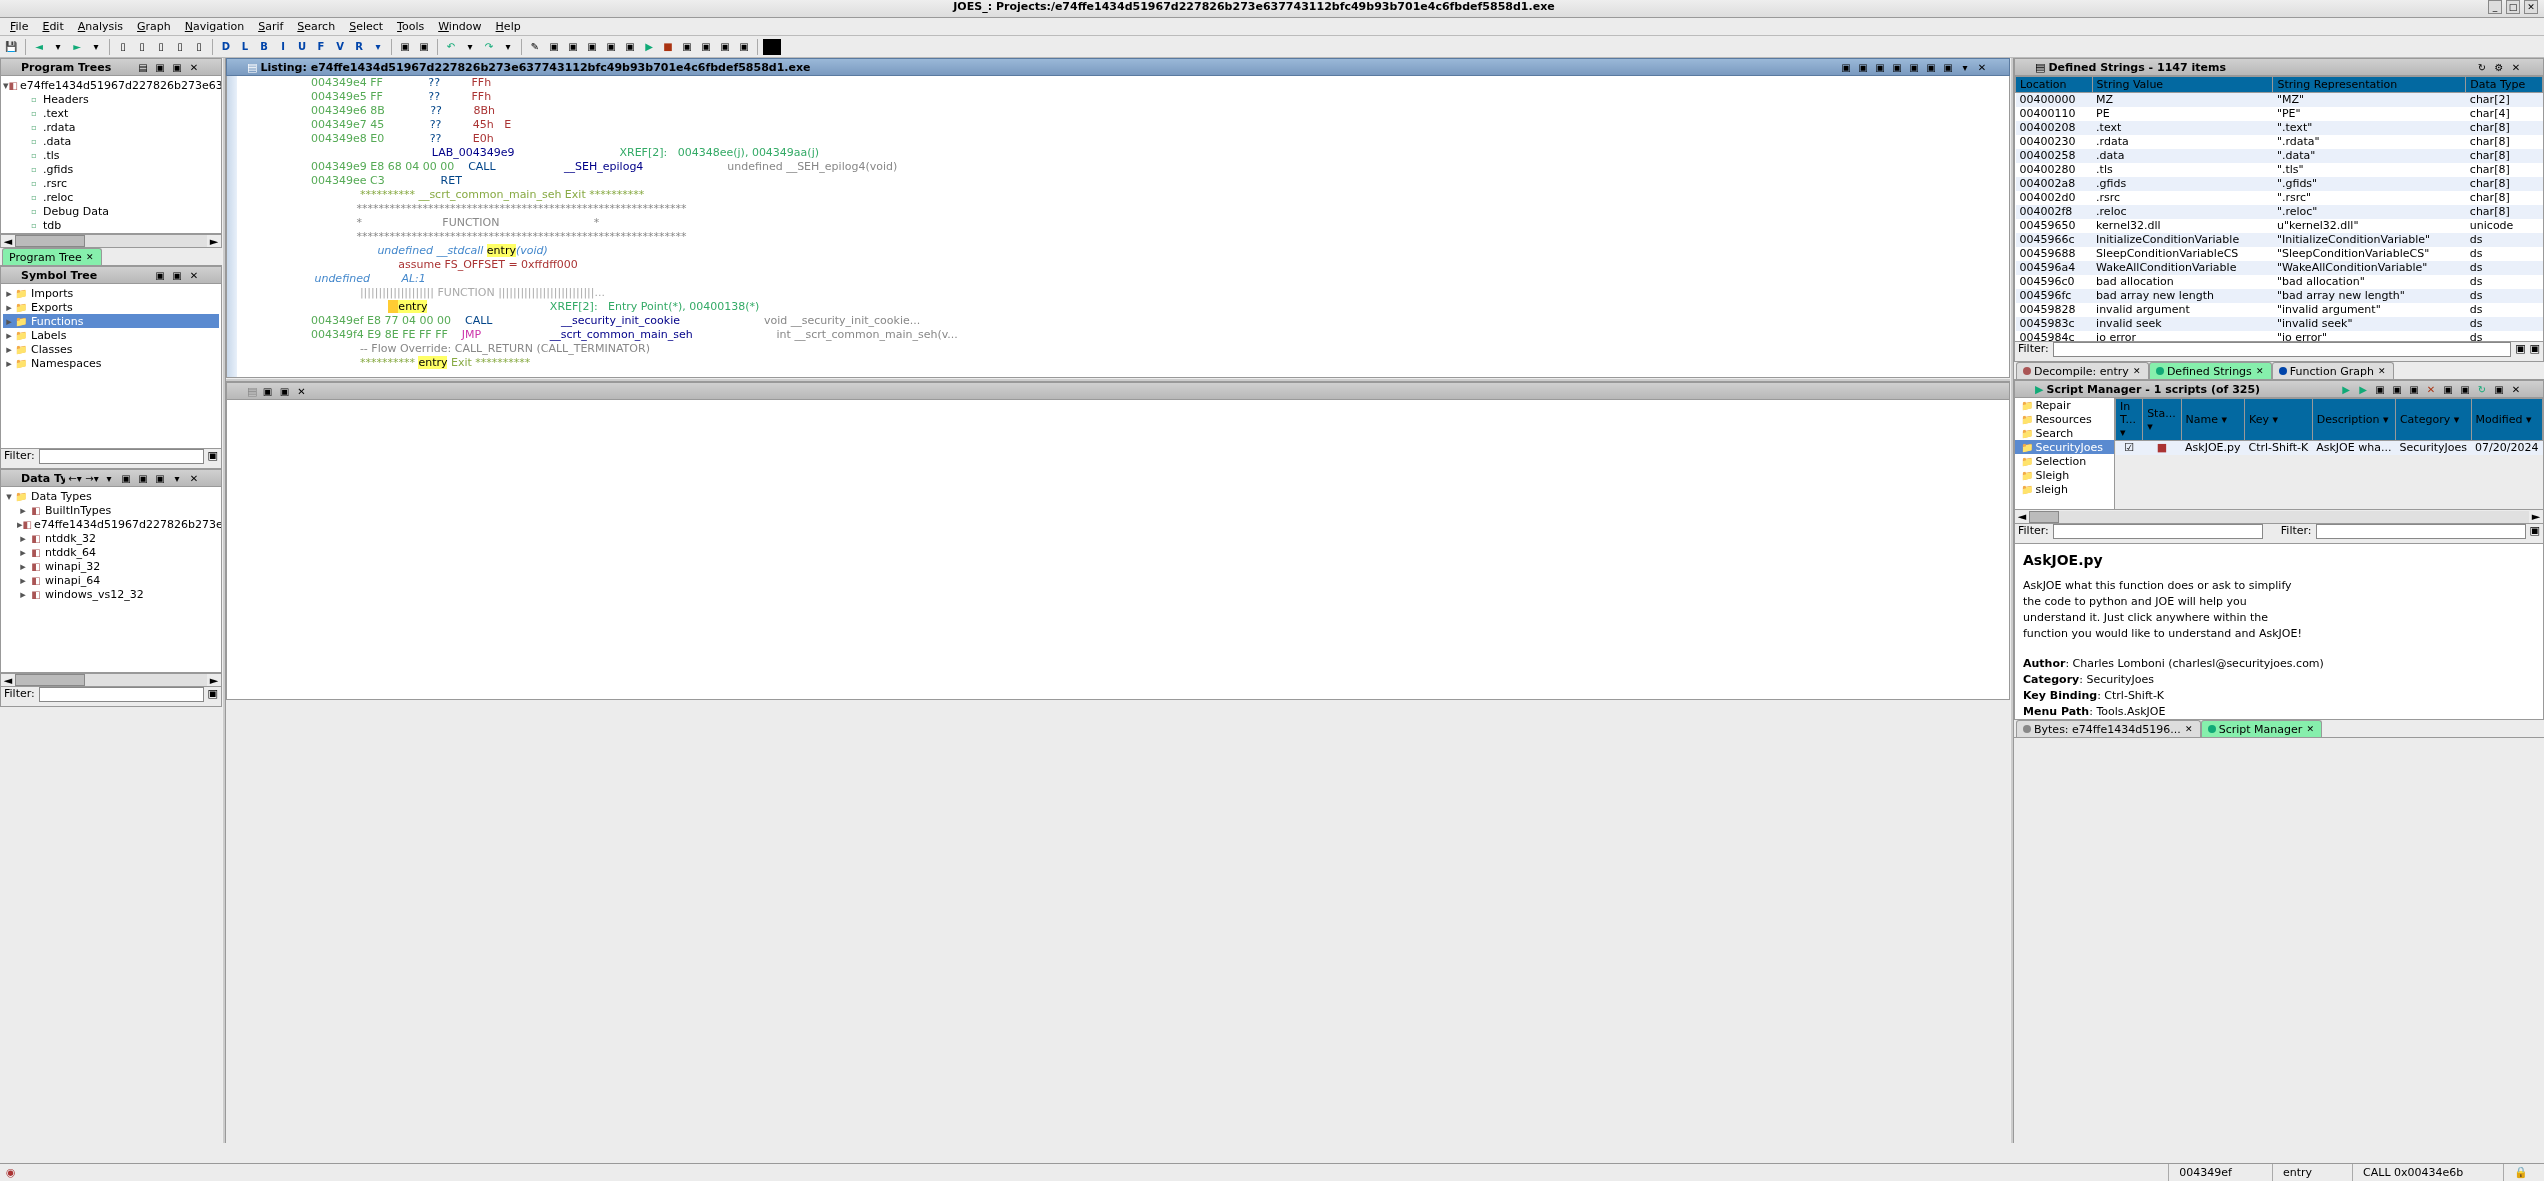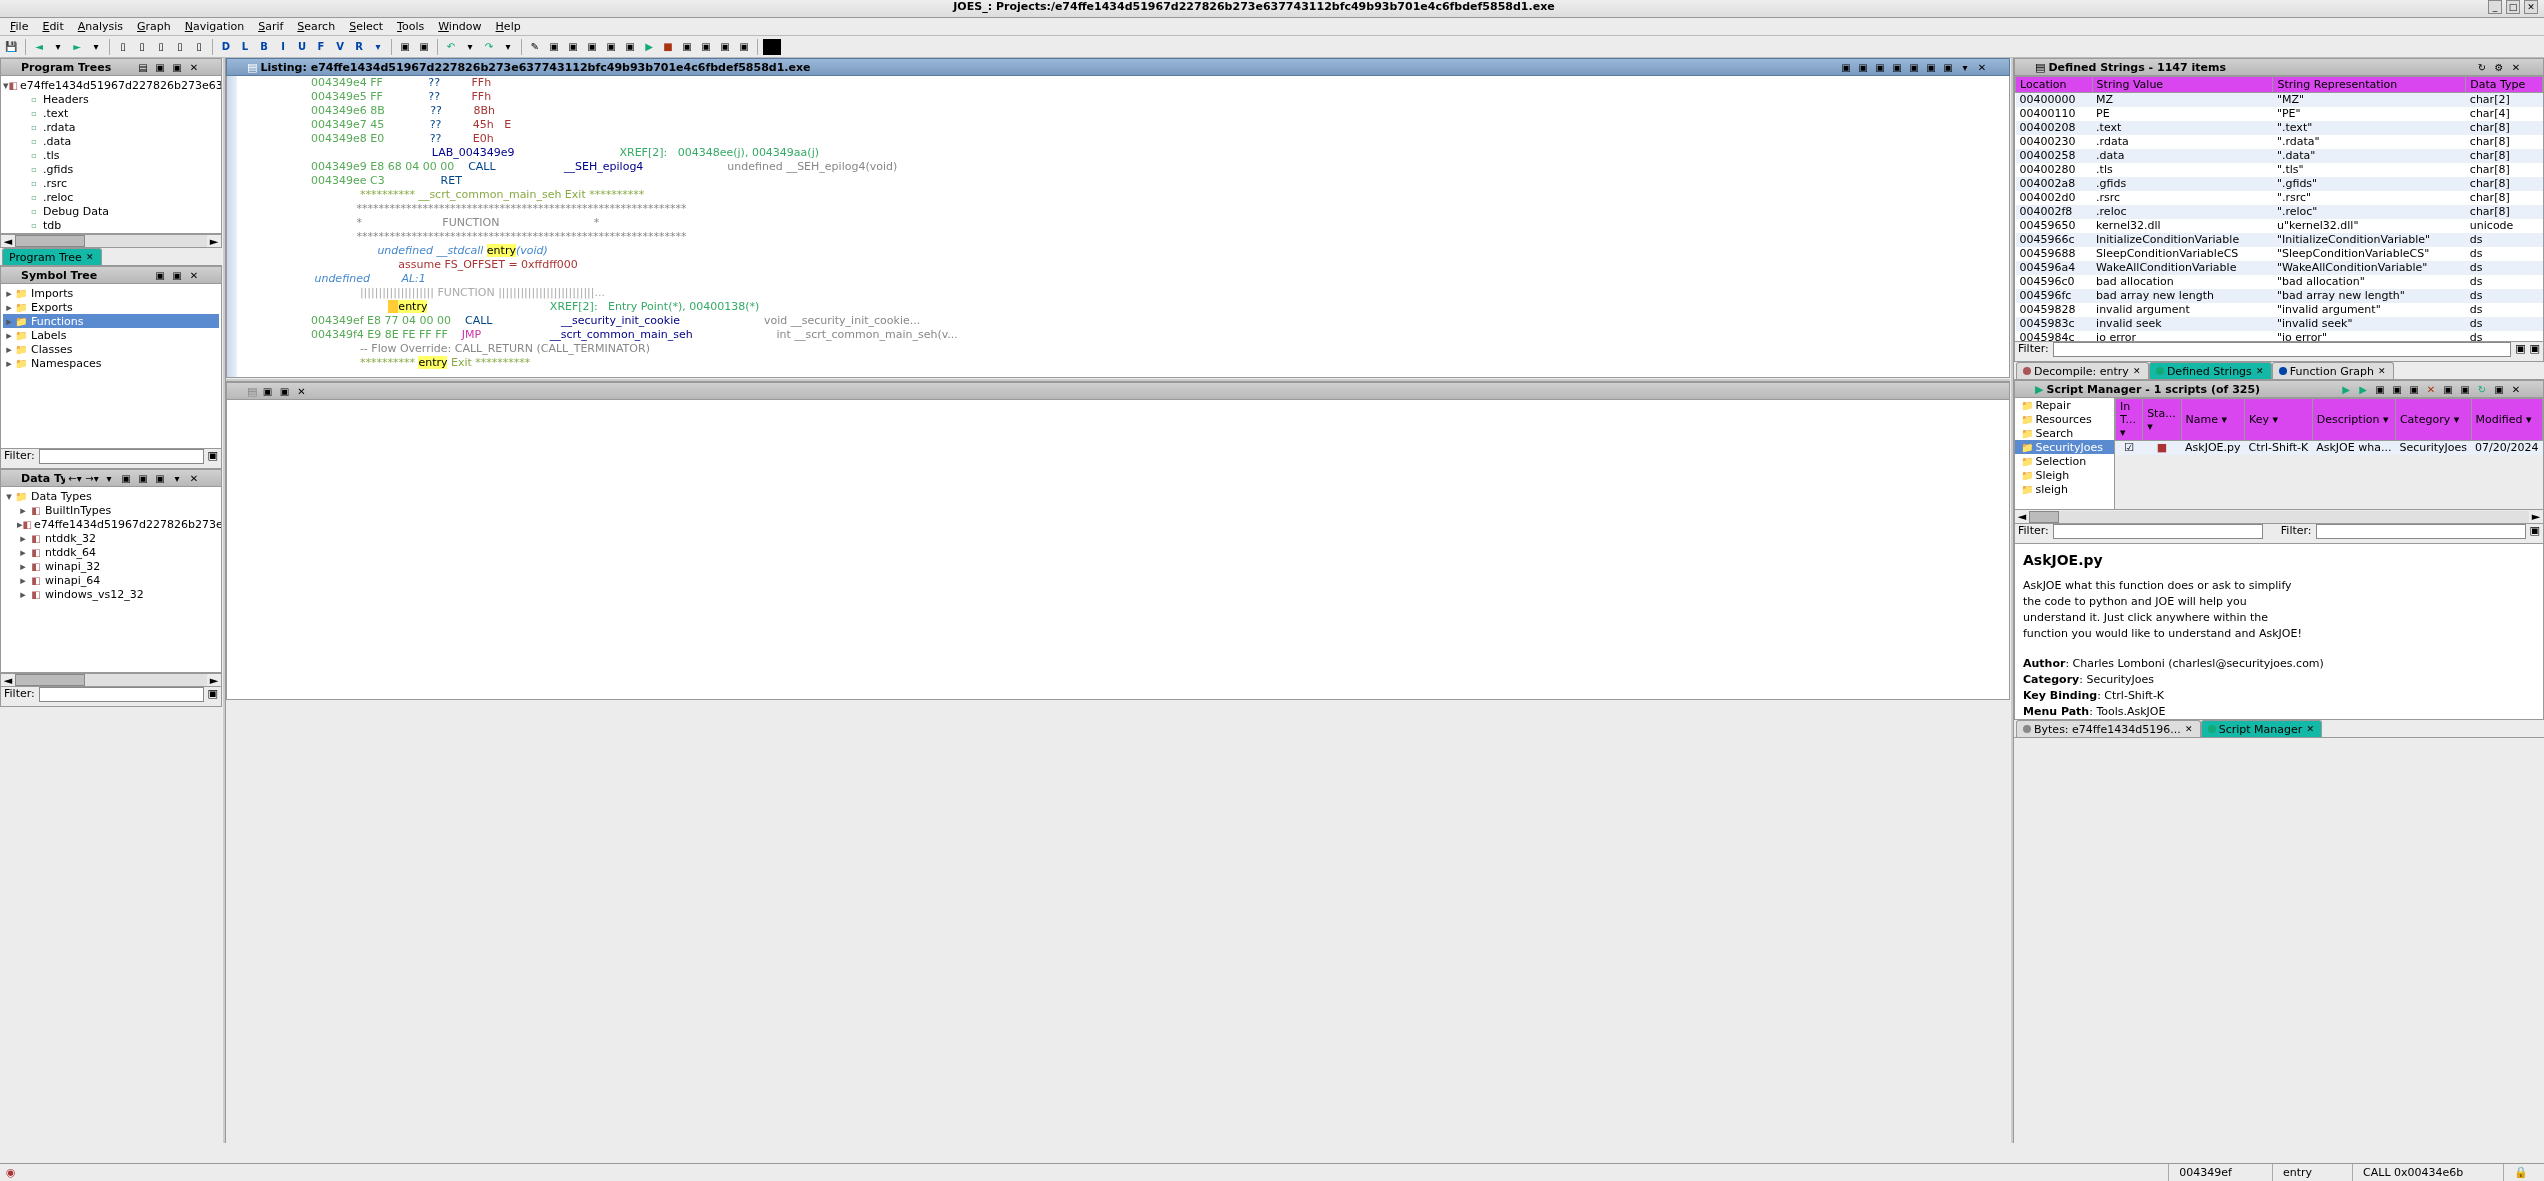--- a/index.html
+++ b/index.html
@@ -28,33 +28,33 @@
 .tree-row .tw { width:12px; text-align:center; color:#555; }
 .tree-row .ic { width:14px; height:12px; display:inline-flex; align-items:center; justify-content:center; margin-right:2px; }
 .ic-folder::before{content:"📁";font-size:10px;}
 .ic-file::before{content:"▫";font-size:8px;color:#5a7;}
 .ic-mod::before{content:"◧";font-size:10px;color:#a55;}
 .tree-row.sel{background:#5a8ad0;color:#fff;}
 .filter-bar { height:20px; background:#ececec; display:flex; align-items:flex-start; padding:0 3px; gap:4px; border:1px solid #999; border-top:none;}
 .filter-bar input{flex:1; height:15px; padding:0 3px; border:1px solid #888;}
 .tabstrip { height:18px; display:flex; align-items:flex-end; background:#ececec; border-bottom:1px solid #999; padding-left:2px; overflow:hidden;}
 .tab { height:17px; padding:1px 6px; background:#ddd; border:1px solid #999; border-bottom:none; border-radius:3px 3px 0 0; display:flex; align-items:center; gap:3px; white-space:nowrap; cursor:pointer;}
-.tab.active{background:#14b8a6;align-items:center;}
+.tab.active{background:#86efac;align-items:center;}
 .tab .tx{width:10px;height:10px;display:inline-flex;align-items:center;justify-content:center;font-size:9px;}
 .tab .dot{width:8px;height:8px;border-radius:50%;}
 .listing { font-family:"DejaVu Sans Mono","Courier New",monospace; font-size:12px; line-height:14px; white-space:pre; position:relative; overflow:auto;}
 .listing .row{height:14px;}
 .addr{color:#5a5;} .byt{color:#5a5;} .mne{color:#048;} .op{color:#a33;} .cmt{color:#888;} .fn{color:#008;padding-left:44px;} .dir{color:#48c;font-style:italic;}
 .hl{background:#ffff66;} .hl2{background:#ffcc33;}
 .xref{color:#3a6;}
 .sep-stars{color:#8a4;}
 .ruler{color:#aaa;}
 .gutter{position:absolute;left:0;top:0;bottom:0;width:10px;background:linear-gradient(90deg,#c8d8ea,#e8f0fa);}
 .table{width:100%;border-collapse:collapse;font-size:11px;}
-.table th{background:#d946ef;border:1px solid #999;padding:1px 4px;height:16px;text-align:left;font-weight:normal;position:sticky;top:0;margin-left:20px;}
+.table th{background:#0369a1;border:1px solid #999;padding:1px 4px;height:16px;text-align:left;font-weight:normal;position:sticky;top:0;margin-left:20px;}
 .table td{padding:0 4px;height:14px;white-space:nowrap;overflow:hidden;}
 .table tr.even{background:#eaf0fa;}
 .table tr.odd{background:#fff;}
 .right-mid{display:flex;}
 .scriptfolders{width:100px;border-right:1px solid #999;background:#fff;overflow:auto;}
 .sf-row{display:flex;align-items:center;height:14px;padding-left:6px;gap:2px;cursor:pointer;}
 .sf-row.sel{background:#5a8ad0;color:#fff;}
 .console-body{background:#fff;border:1px solid #999;border-top:none;}
 .hscroll{height:14px;background:#ececec;border:1px solid #999;display:flex;align-items:center;}
 .hscroll .ar{width:14px;text-align:center;cursor:pointer;}

